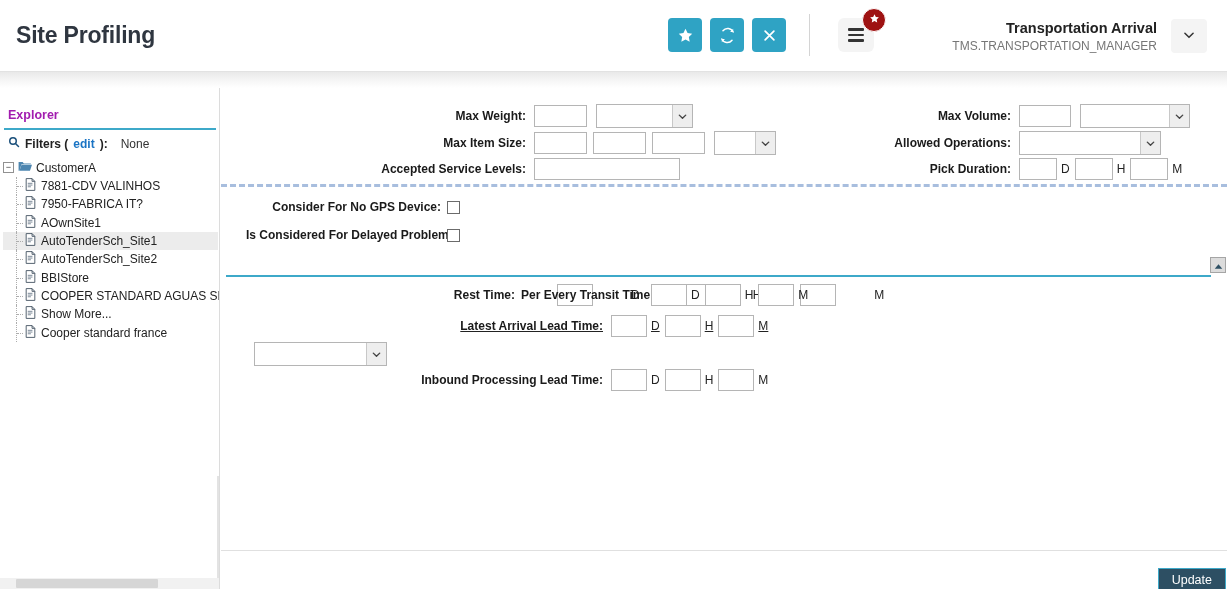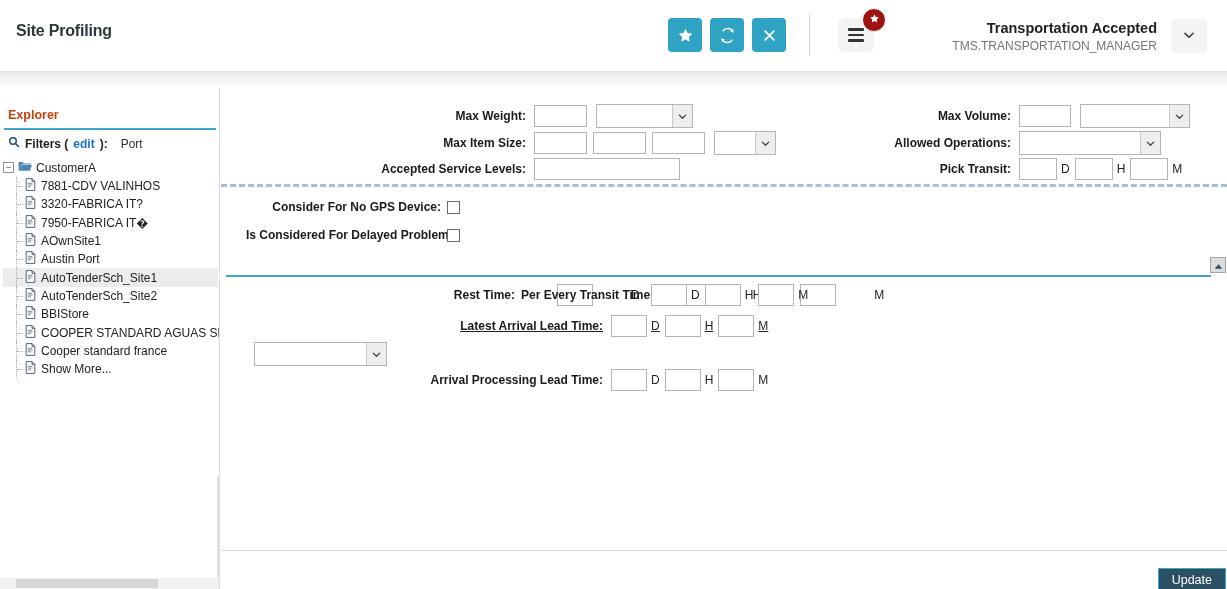--- a/index.html
+++ b/index.html
@@ -15,21 +15,21 @@
 
   
   .app-header {
     position: absolute; left: 0; top: 0;
     width: 1227px; height: 72px;
     background: #ffffff;
     border-bottom: 1px solid #e2e2e2;
   }
   .app-title {
     position: absolute; left: 16px; top: 22px;
-    font-size: 16px; font-weight: bold; color: #2f3640;
+    font-size: 23px; font-weight: bold; color: #2f3640;
     letter-spacing: -0.2px;
   }
   .header-actions {
     position: absolute; left: 668px; top: 18px;
     display: flex; gap: 8px;
   }
   .act-btn {
     width: 34px; height: 34px;
     border-radius: 4px;
     background: #2fa3c4;
@@ -85,21 +85,21 @@
   
   .sidebar {
     position: absolute; left: 0; top: 88px;
     width: 220px; height: 501px;
     background: #ffffff;
     border-right: 1px solid #dcdcdc;
     overflow: hidden;
   }
   .sidebar-title {
     position: absolute; left: 8px; top: 20px;
-    font-size: 12.5px; font-weight: bold; color: #c2410c;
+    font-size: 12.5px; font-weight: bold; color: #a21caf;
   }
   .sidebar-rule {
     position: absolute; left: 4px; top: 40px; width: 212px; height: 2px;
     background: #3da9c9;
   }
   .filters-row {
     position: absolute; left: 8px; top: 48px;
     display: flex; align-items: center; gap: 5px;
     font-size: 12px;
   }
@@ -286,21 +286,21 @@
     <span class="menu-badge">
       <span>
         <svg width="11" height="11" viewBox="0 0 24 24" fill="#ffffff">
             <path d="M12 2.5l2.9 6.1 6.6.9-4.8 4.6 1.2 6.6L12 17.6 6.1 20.7l1.2-6.6L2.5 9.5l6.6-.9z"></path>
           </svg>
       </span>
     </span>
   </div>
 
   <div class="user-block">
-    <div class="user-name">Transportation Accepted</div>
+    <div class="user-name">Transportation Arrival</div>
     <div class="user-id">TMS.TRANSPORTATION_MANAGER</div>
   </div>
   <button class="user-caret">
     <span>
       <svg width="14" height="14" viewBox="0 0 24 24" fill="none" stroke="#333" stroke-width="2.6" stroke-linecap="round" stroke-linejoin="round">
           <path d="M5 9l7 7 7-7"></path>
         </svg>
     </span>
   </button>
 </div>
@@ -313,21 +313,21 @@
   <div class="filters-row">
     <span class="search-ico">
       <svg width="12" height="12" viewBox="0 0 24 24" fill="none" stroke="#1a4f7a" stroke-width="3">
           <circle cx="10" cy="10" r="6.5"></circle>
           <path d="M15 15l6 6" stroke-linecap="round"></path>
         </svg>
     </span>
     <span class="filters-label">Filters (</span>
     <span class="filters-edit">edit</span>
     <span class="filters-label">):</span>
-    <span class="filters-value">Port</span>
+    <span class="filters-value">None</span>
   </div>
 
   <div class="tree" id="tree">
     <div class="tree-root">
       <span class="expander">−</span>
       <span class="folder-ico">
         <svg width="14" height="12" viewBox="0 0 24 20" fill="#4d86b0">
             <path d="M1 3h7l2 2.5h12V7H6L2.5 18H1z"></path>
             <path d="M6 8h18l-3.5 10H2.5z"></path>
           </svg>
@@ -344,49 +344,31 @@
             </svg></span>
           <span class="node-label">7881-CDV VALINHOS</span>
         </div>
         <div class="tree-node">
           <span class="guide"></span>
           <span class="doc-ico"><svg width="11" height="13" viewBox="0 0 14 16">
               <path d="M1.5 0.5h7.5L12.5 4v11.5h-11z" fill="#ffffff" stroke="#3b4a5a" stroke-width="1.1"></path>
               <path d="M9 0.5V4h3.5" fill="none" stroke="#3b4a5a" stroke-width="1.1"></path>
               <path d="M3.5 6.5h6M3.5 8.7h6M3.5 10.9h4" stroke="#5a6b7d" stroke-width="1"></path>
             </svg></span>
-          <span class="node-label">3320-FABRICA IT?</span>
-        </div>
-        <div class="tree-node">
-          <span class="guide"></span>
-          <span class="doc-ico"><svg width="11" height="13" viewBox="0 0 14 16">
-              <path d="M1.5 0.5h7.5L12.5 4v11.5h-11z" fill="#ffffff" stroke="#3b4a5a" stroke-width="1.1"></path>
-              <path d="M9 0.5V4h3.5" fill="none" stroke="#3b4a5a" stroke-width="1.1"></path>
-              <path d="M3.5 6.5h6M3.5 8.7h6M3.5 10.9h4" stroke="#5a6b7d" stroke-width="1"></path>
-            </svg></span>
-          <span class="node-label">7950-FABRICA IT�</span>
+          <span class="node-label">7950-FABRICA IT?</span>
         </div>
         <div class="tree-node">
           <span class="guide"></span>
           <span class="doc-ico"><svg width="11" height="13" viewBox="0 0 14 16">
               <path d="M1.5 0.5h7.5L12.5 4v11.5h-11z" fill="#ffffff" stroke="#3b4a5a" stroke-width="1.1"></path>
               <path d="M9 0.5V4h3.5" fill="none" stroke="#3b4a5a" stroke-width="1.1"></path>
               <path d="M3.5 6.5h6M3.5 8.7h6M3.5 10.9h4" stroke="#5a6b7d" stroke-width="1"></path>
             </svg></span>
           <span class="node-label">AOwnSite1</span>
         </div>
-        <div class="tree-node">
-          <span class="guide"></span>
-          <span class="doc-ico"><svg width="11" height="13" viewBox="0 0 14 16">
-              <path d="M1.5 0.5h7.5L12.5 4v11.5h-11z" fill="#ffffff" stroke="#3b4a5a" stroke-width="1.1"></path>
-              <path d="M9 0.5V4h3.5" fill="none" stroke="#3b4a5a" stroke-width="1.1"></path>
-              <path d="M3.5 6.5h6M3.5 8.7h6M3.5 10.9h4" stroke="#5a6b7d" stroke-width="1"></path>
-            </svg></span>
-          <span class="node-label">Austin Port</span>
-        </div>
         <div class="tree-node selected">
           <span class="guide"></span>
           <span class="doc-ico"><svg width="11" height="13" viewBox="0 0 14 16">
               <path d="M1.5 0.5h7.5L12.5 4v11.5h-11z" fill="#ffffff" stroke="#3b4a5a" stroke-width="1.1"></path>
               <path d="M9 0.5V4h3.5" fill="none" stroke="#3b4a5a" stroke-width="1.1"></path>
               <path d="M3.5 6.5h6M3.5 8.7h6M3.5 10.9h4" stroke="#5a6b7d" stroke-width="1"></path>
             </svg></span>
           <span class="node-label">AutoTenderSch_Site1</span>
         </div>
         <div class="tree-node">
@@ -416,30 +398,30 @@
             </svg></span>
           <span class="node-label">COOPER STANDARD AGUAS SEAL</span>
         </div>
         <div class="tree-node">
           <span class="guide"></span>
           <span class="doc-ico"><svg width="11" height="13" viewBox="0 0 14 16">
               <path d="M1.5 0.5h7.5L12.5 4v11.5h-11z" fill="#ffffff" stroke="#3b4a5a" stroke-width="1.1"></path>
               <path d="M9 0.5V4h3.5" fill="none" stroke="#3b4a5a" stroke-width="1.1"></path>
               <path d="M3.5 6.5h6M3.5 8.7h6M3.5 10.9h4" stroke="#5a6b7d" stroke-width="1"></path>
             </svg></span>
+          <span class="node-label">Show More...</span>
+        </div>
+        <div class="tree-node">
+          <span class="guide"></span>
+          <span class="doc-ico"><svg width="11" height="13" viewBox="0 0 14 16">
+              <path d="M1.5 0.5h7.5L12.5 4v11.5h-11z" fill="#ffffff" stroke="#3b4a5a" stroke-width="1.1"></path>
+              <path d="M9 0.5V4h3.5" fill="none" stroke="#3b4a5a" stroke-width="1.1"></path>
+              <path d="M3.5 6.5h6M3.5 8.7h6M3.5 10.9h4" stroke="#5a6b7d" stroke-width="1"></path>
+            </svg></span>
           <span class="node-label">Cooper standard france</span>
-        </div>
-        <div class="tree-node">
-          <span class="guide"></span>
-          <span class="doc-ico"><svg width="11" height="13" viewBox="0 0 14 16">
-              <path d="M1.5 0.5h7.5L12.5 4v11.5h-11z" fill="#ffffff" stroke="#3b4a5a" stroke-width="1.1"></path>
-              <path d="M9 0.5V4h3.5" fill="none" stroke="#3b4a5a" stroke-width="1.1"></path>
-              <path d="M3.5 6.5h6M3.5 8.7h6M3.5 10.9h4" stroke="#5a6b7d" stroke-width="1"></path>
-            </svg></span>
-          <span class="node-label">Show More...</span>
         </div>
       </div>
   </div>
 
   <div class="sb-vscroll-mark"></div>
   <div class="sb-hscroll">
     <div class="sb-hthumb"></div>
   </div>
 </div>
 
@@ -497,21 +479,21 @@
       <select class="sel" style="width:142px;"></select>
       <span class="chev">
         <svg width="11" height="11" viewBox="0 0 24 24" fill="none" stroke="#444" stroke-width="3" stroke-linecap="round" stroke-linejoin="round">
             <path d="M5 9l7 7 7-7"></path>
           </svg>
       </span>
     </span>
   </div>
 
   <div class="frow" style="left:460px; top:70px;">
-    <span class="flabel" style="width:330px;">Pick Transit:</span>
+    <span class="flabel" style="width:330px;">Pick Duration:</span>
     <input class="txt" style="width: 38px; margin-left: 8px;">
     <span class="unit">D</span>
     <input class="txt" style="width: 38px;">
     <span class="unit">H</span>
     <input class="txt" style="width: 38px;">
     <span class="unit">M</span>
   </div>
 
   <div class="dotted-div" style="top:96px;"></div>
 
@@ -568,21 +550,21 @@
       <select class="sel" style="width:133px;"></select>
       <span class="chev">
         <svg width="11" height="11" viewBox="0 0 24 24" fill="none" stroke="#444" stroke-width="3" stroke-linecap="round" stroke-linejoin="round">
             <path d="M5 9l7 7 7-7"></path>
           </svg>
       </span>
     </span>
   </div>
 
   <div class="frow" style="left:25px; top:281px;">
-    <span class="flabel" style="width:357px;">Arrival Processing Lead Time:</span>
+    <span class="flabel" style="width:357px;">Inbound Processing Lead Time:</span>
     <input class="txt" style="width: 36px; margin-left: 8px;">
     <span class="unit">D</span>
     <input class="txt" style="width: 36px;">
     <span class="unit">H</span>
     <input class="txt" style="width: 36px;">
     <span class="unit">M</span>
   </div>
 
   <div class="footer-rule"></div>
   <button class="update-btn">Update</button>

